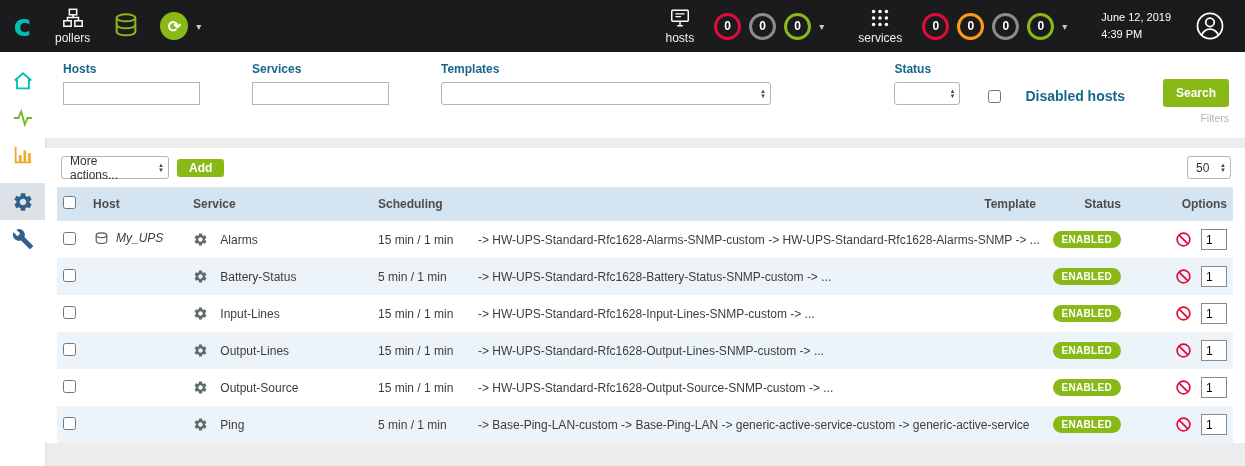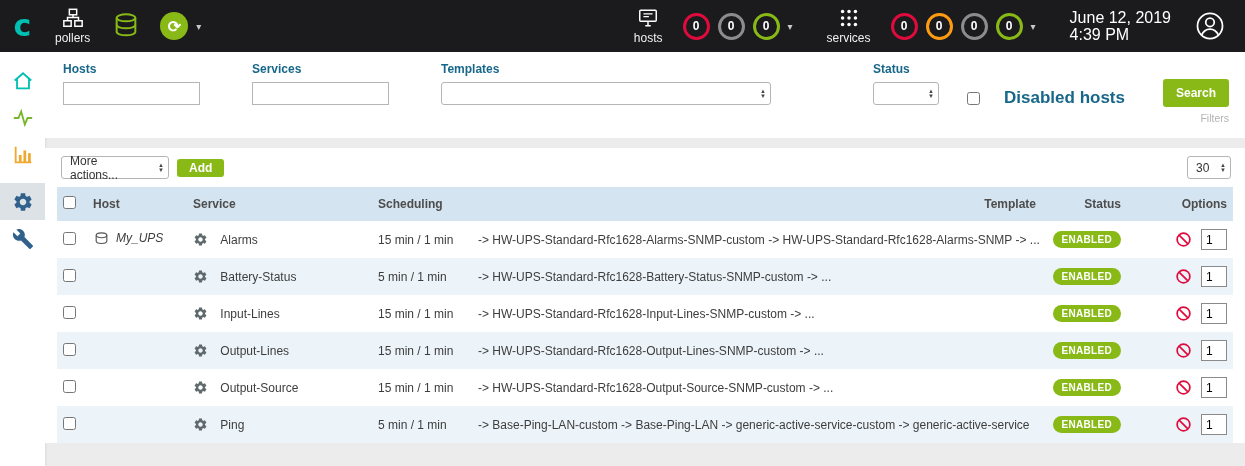--- a/index.html
+++ b/index.html
@@ -31,21 +31,21 @@
   .tb-spacer { flex: 1; }
   .status-cluster { display: flex; align-items: center; }
   .status-cluster.svc { margin-left: 34px; }
   .counters { display: flex; align-items: center; margin-left: 12px; }
   .counter {
     width: 27px; height: 27px; border-radius: 50%;
     border: 3px solid #888; color: #fff; font-size: 12px; font-weight: bold;
     display: inline-flex; align-items: center; justify-content: center;
     margin-left: 8px; cursor: pointer; background: transparent;
   }
-  .datetime { margin-left: 34px; font-size: 16px; line-height: 17px; }
+  .datetime { margin-left: 34px; font-size: 11px; line-height: 17px; }
   .tb-user { margin: 0 20px 0 24px; cursor: pointer; }
 
   
   .main { display: flex; height: 414px; }
   .sidebar { width: 45px; background: #fff; height: 100%; padding-top: 10px;
              display: flex; flex-direction: column; align-items: stretch;
              box-shadow: 1px 0 2px rgba(0,0,0,.08); }
   .sb-item { height: 37px; display: flex; align-items: center; justify-content: center; cursor: pointer; }
   .sb-item.gap { margin-top: 10px; }
   .sb-item.selected { background: #dde2e6; }
@@ -67,21 +67,21 @@
   }
   .fake-select .arrows { position: absolute; right: 4px; display: flex; flex-direction: column;
                          font-size: 6px; color: #444; line-height: 5px; }
   .sel-templates { width: 330px; }
   .sel-status { width: 66px; }
   .g-services { margin-left: 52px; }
   .g-templates { margin-left: 52px; }
   .g-status { margin-left: auto; }
   .check-group { display: flex; align-items: center; margin-left: 28px; margin-top: 26px; cursor: pointer; }
   .check-group input { margin-right: 4px; }
-  .check-label { font-size: 17px; font-weight: bold; color: var(--filter-label, #17678a); padding-left: 20px; }
+  .check-label { font-size: 14px; font-weight: bold; color: var(--filter-label, #17678a); padding-left: 20px; }
   .search-group { display: flex; flex-direction: column; align-items: flex-end; margin-left: 38px; margin-top: 17px; }
   .btn-green {
     background: var(--accent-green, #88b917); border: none; color: #fff;
     font-size: 12px; font-weight: bold; padding: 7px 13px; border-radius: 3px; cursor: pointer;
     font-family: "Liberation Sans", sans-serif;
   }
   .filters-link { font-size: 10.5px; color: #b3b3b3; margin-top: 5px; cursor: pointer; }
 
   
   .panel-b { background: #fff; margin-top: 10px; padding: 8px 12px 0 12px; }
@@ -310,21 +310,21 @@
       <div class="actions-bar">
         <div class="fake-select sel-actions">
           <span>More actions...</span>
           <span class="arrows">
               <span>▲</span>
               <span>▼</span>
             </span>
         </div>
         <button class="btn-green btn-add">Add</button>
         <div class="fake-select sel-pagesize">
-          <span>30</span>
+          <span>50</span>
           <span class="arrows">
               <span>▲</span>
               <span>▼</span>
             </span>
         </div>
       </div>
 
       <table>
         <thead>
           <tr>

